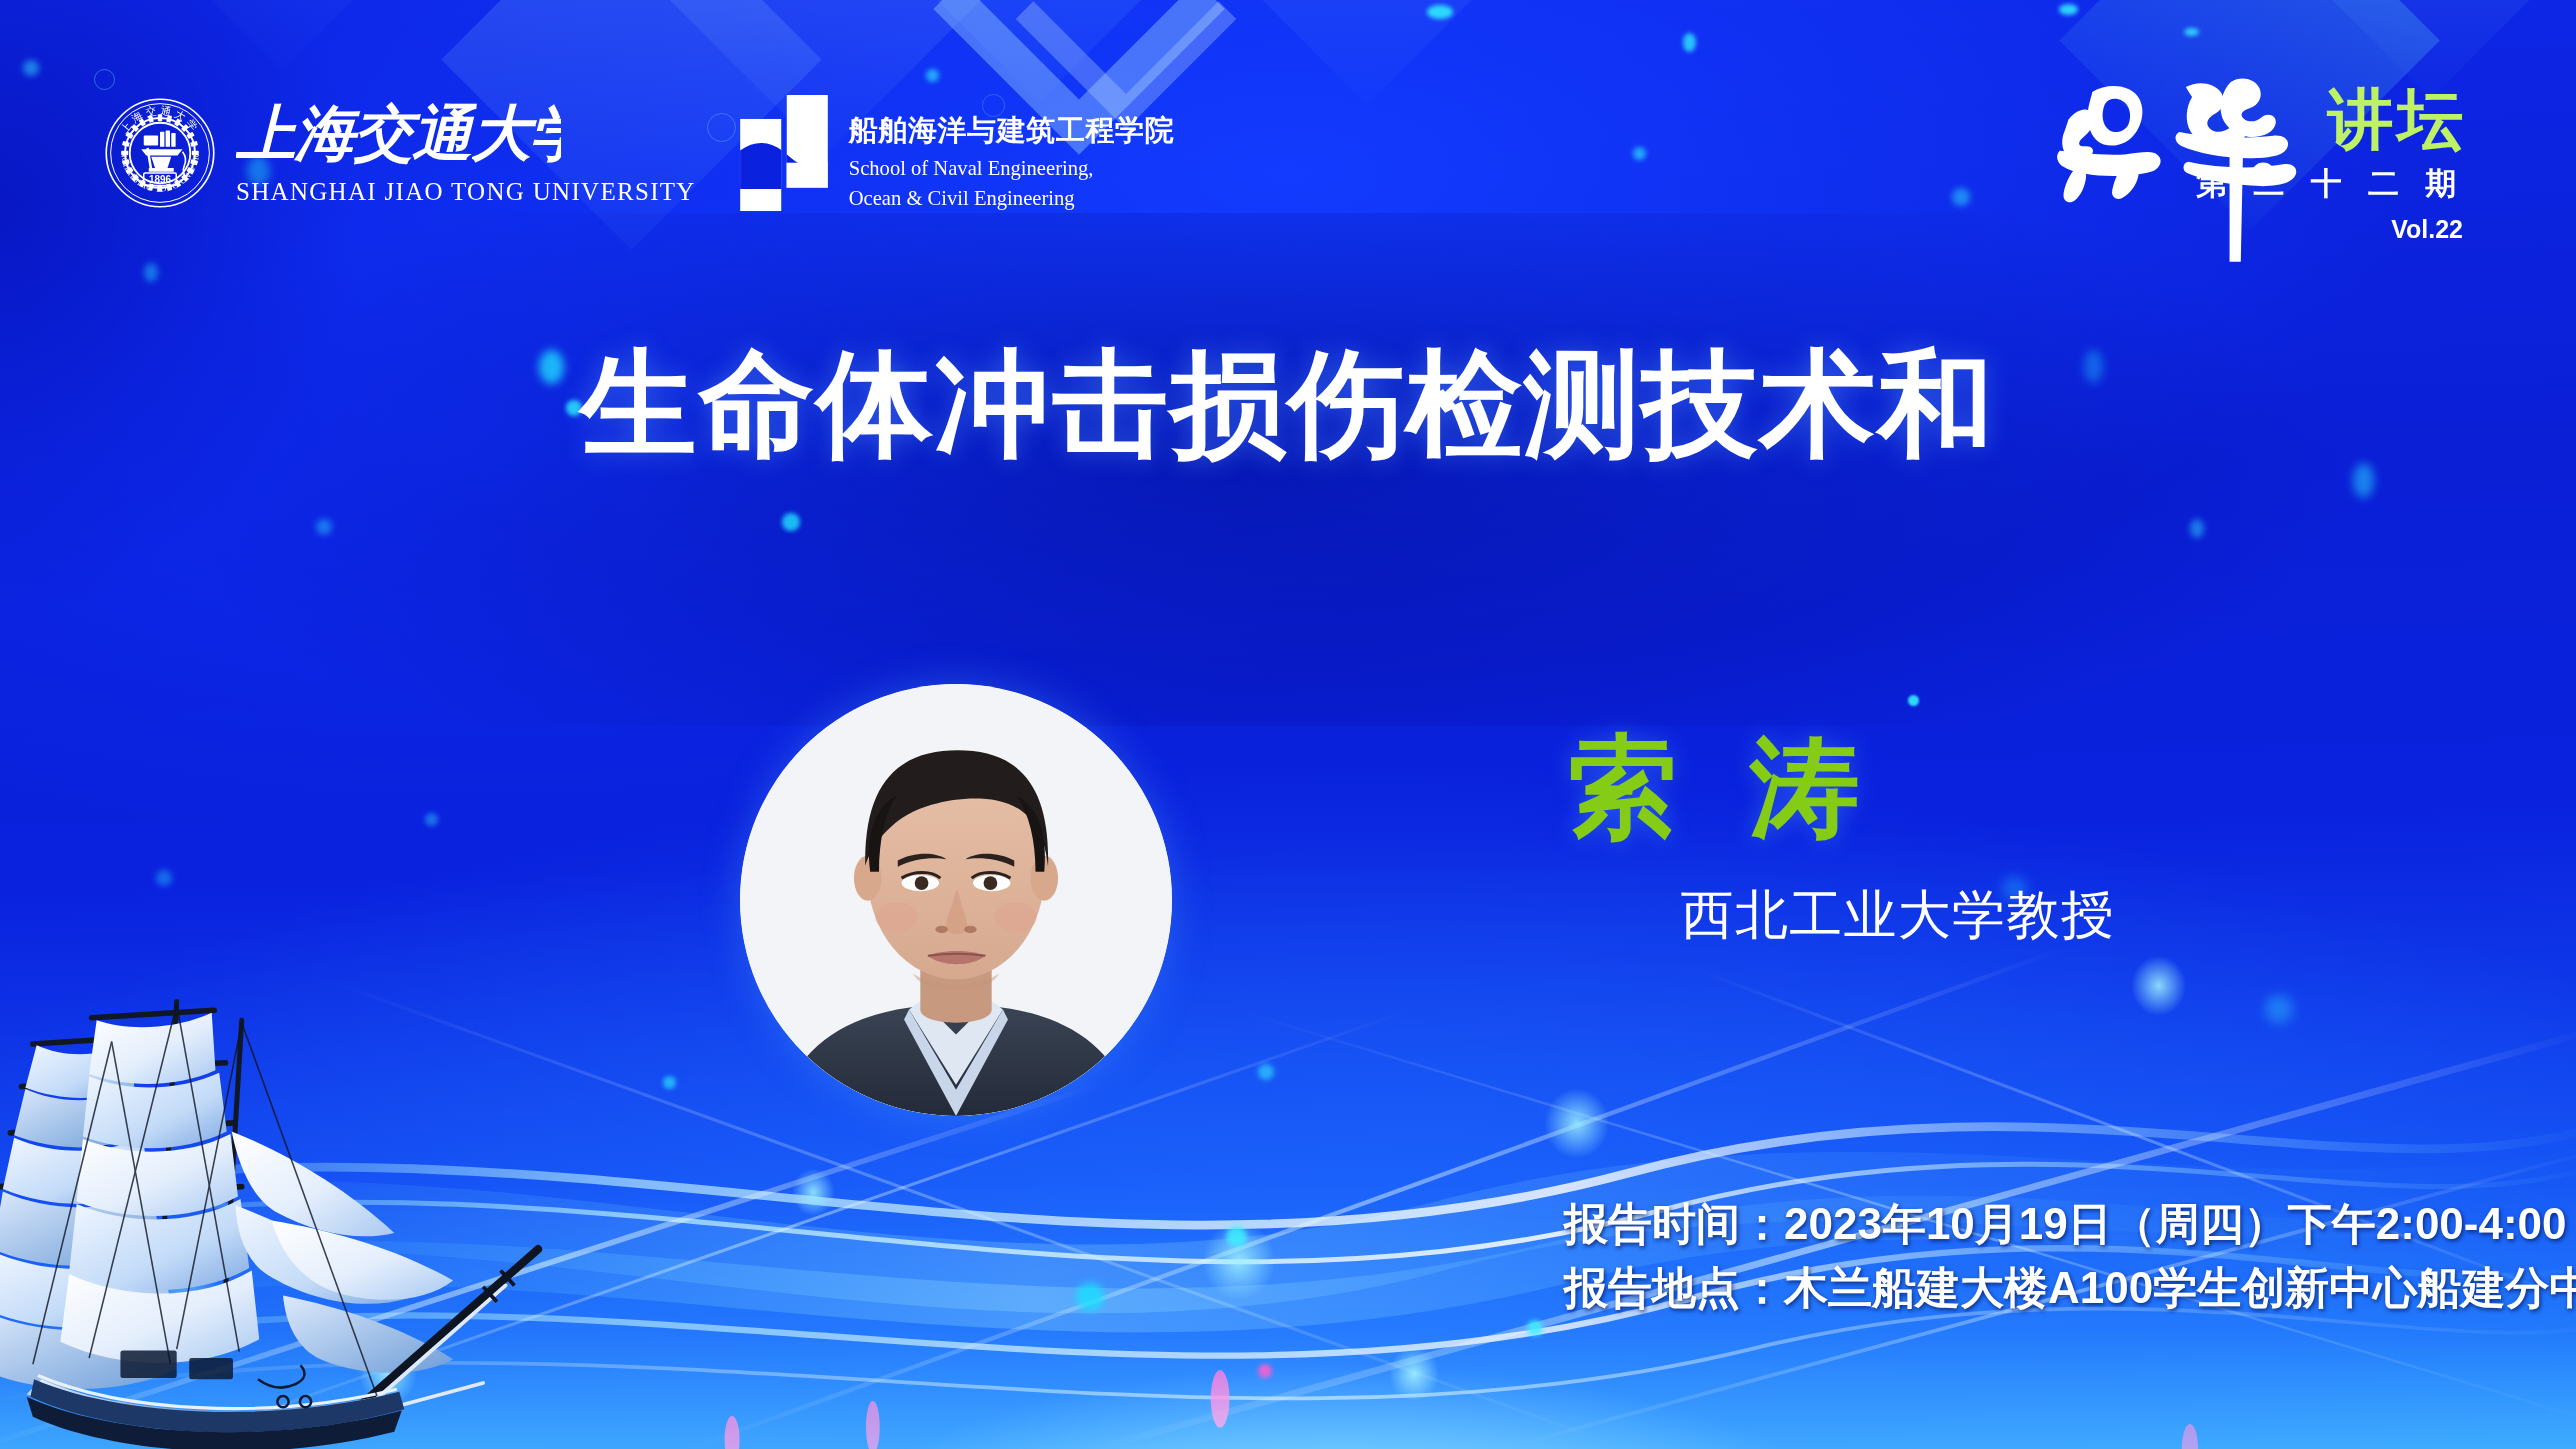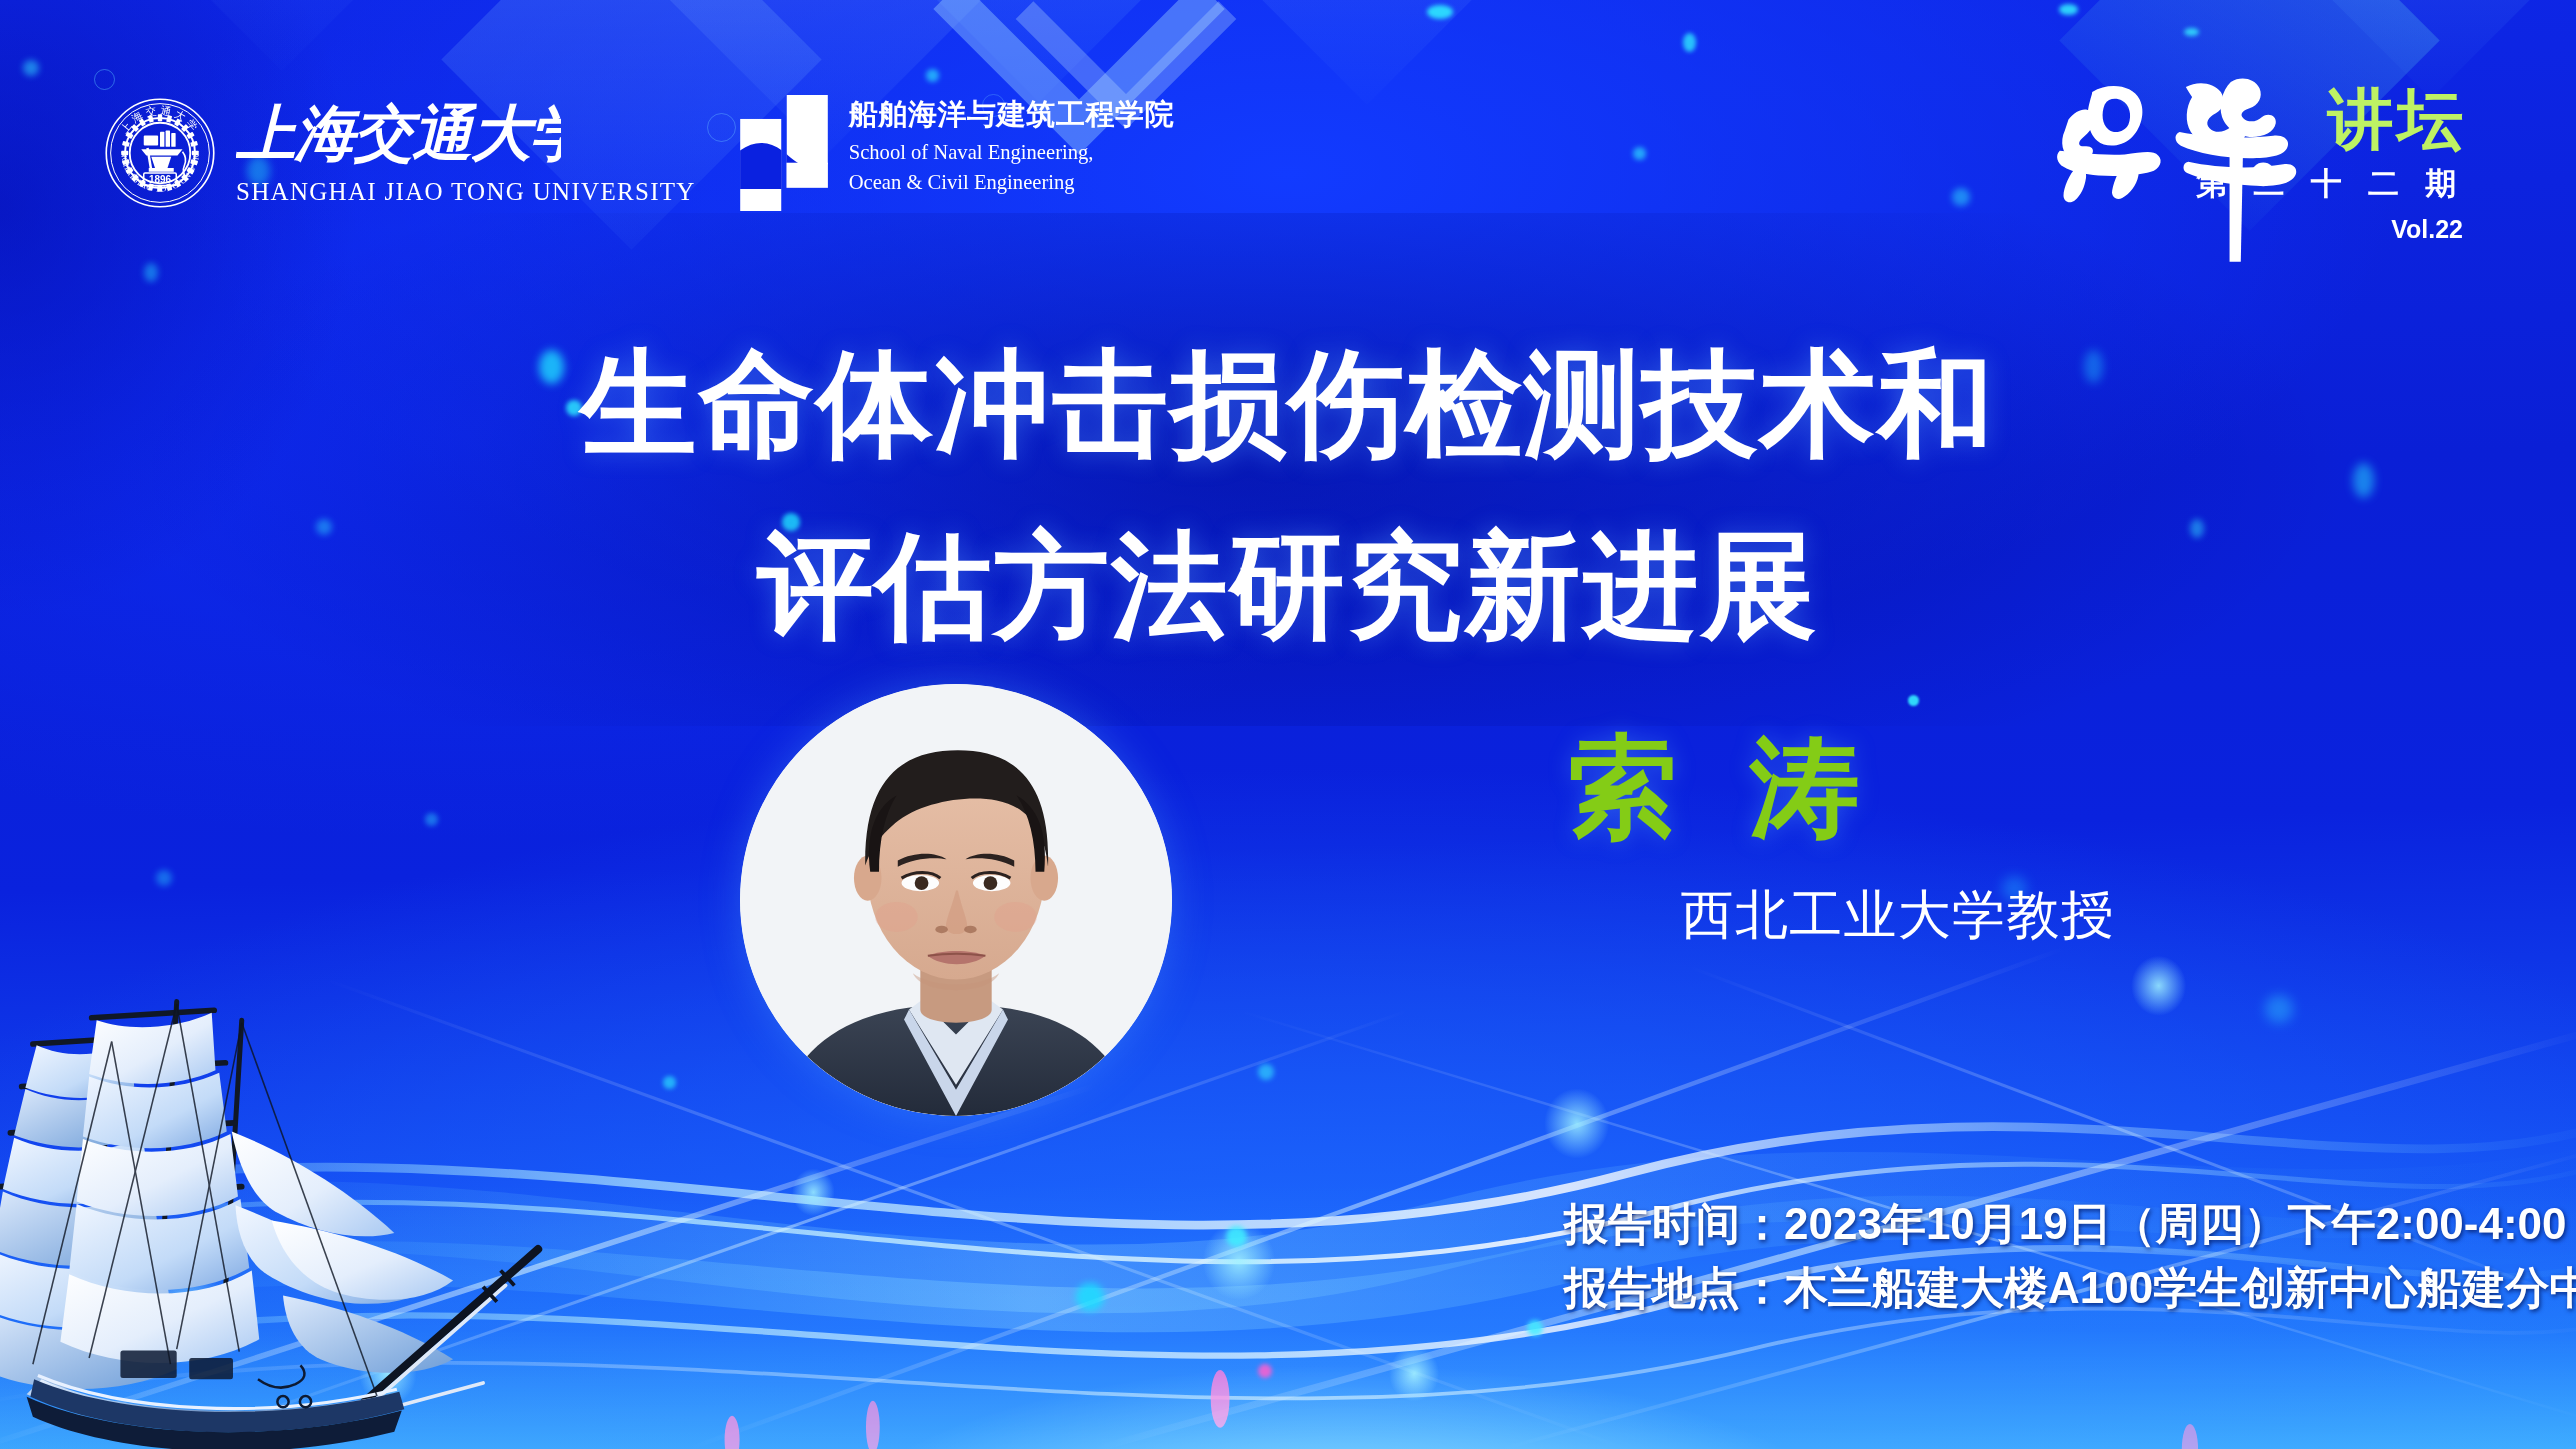--- a/index.html
+++ b/index.html
@@ -83,21 +83,21 @@
   .sjtu-wordmark{ margin-left:21px; }
   .sjtu-cn{ display:block; }
   .sjtu-en{
     display:block; color:#fff; font-family:"Liberation Serif", serif;
     font-size:25px; letter-spacing:1.3px; margin-top:6.3px; white-space:nowrap;
     font-variant:small-caps; font-weight:400;
   }
 
   .divider-gap{ width:44px; }
 
-  .naval-block{ display:flex; align-items:flex-start; }
+  .naval-block{ display:flex; align-items:flex-end; }
   .naval-mark{ width:88px; height:116px; position:relative; }
   .naval-text{ margin-left:21px; }
   .naval-cn{
     display:block; color:#fff; font-size:29px; font-weight:700;
     letter-spacing:0.6px; white-space:nowrap; font-family:"Liberation Sans", sans-serif;
   }
   .naval-en{
     display:block; color:#fff; font-family:"Liberation Serif", serif;
     font-size:20.6px; line-height:1.22; margin-top:5px; white-space:nowrap; font-weight:400;
   }
@@ -436,21 +436,20 @@
         </svg>
       </div>
       <div class="forum-jiangtan">讲坛</div>
       <div class="forum-issue">第 二 十 二 期</div>
       <div class="forum-vol">Vol.22</div>
     </div>
   </div>
 
   <div class="title-wrap">
     <div class="title-line">生命体冲击损伤检测技术和</div>
-    <div class="title-line">评估方法研究新进展</div>
   </div>
 
   <div class="portrait">
     <svg viewBox="0 0 690 690" width="432" height="432" aria-hidden="true">
       <defs>
         <clipPath id="circClip">
             <circle cx="345" cy="345" r="345"></circle>
           </clipPath>
         <linearGradient id="skin" x1="0" y1="0" x2="0" y2="1">
           <stop offset="0" stop-color="#e7c0a8"></stop>

